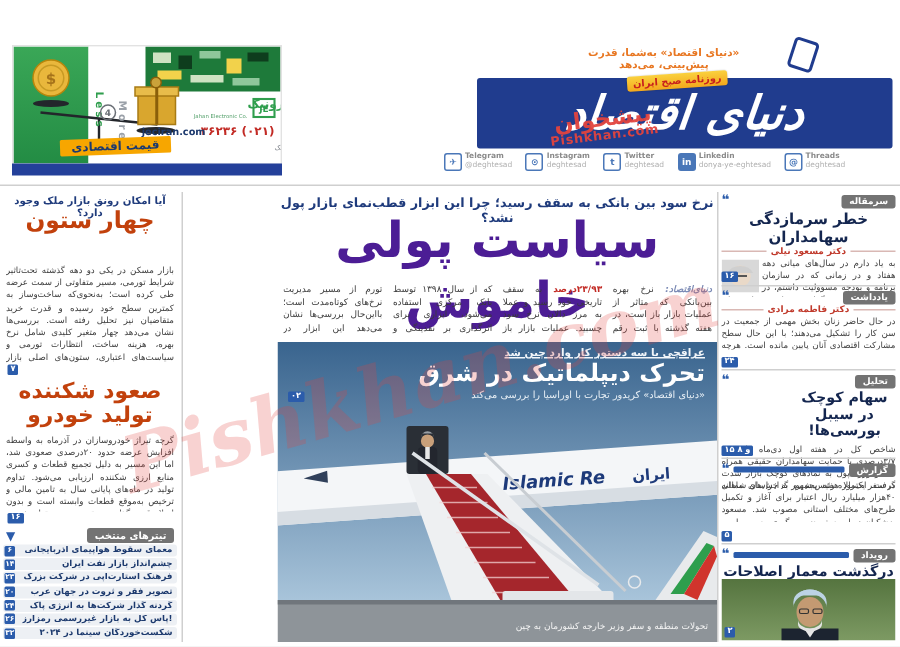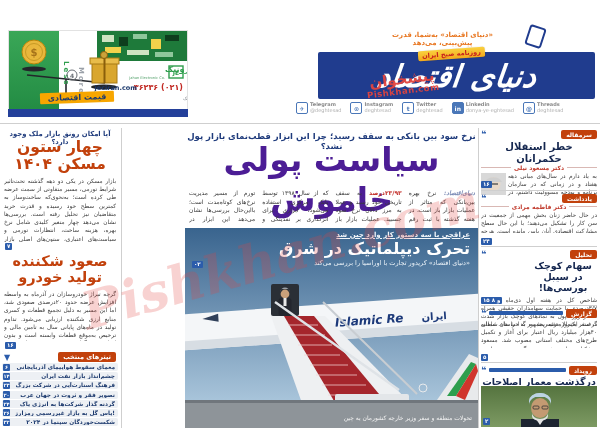--- a/index.html
+++ b/index.html
@@ -34,21 +34,21 @@
   .ad-ribbon{background:#f7a600;color:#1d3a6e;font-weight:bold;font-size:8px;text-align:center;
              transform:rotate(-2deg);padding:1px 6px;border-radius:1px;z-index:5;}
   .ad-strip{background:#24409a;}
   
   .kicker{color:#1f3b7c;font-weight:bold;}
   .huge{color:#4c1d95;font-weight:900;}
   .lead-cols{column-count:4;column-gap:7px;font-size:6px;line-height:1.45;color:#3a3a3a;}
   .sig{color:#7c8bb5;font-style:italic;font-weight:bold;}
   .red{color:#c22a24;font-weight:bold;}
   
-  .tag{background:#c2410c;color:#fff;font-size:6px;font-weight:bold;padding:1px 5px;border-radius:2px;}
+  .tag{background:#737373;color:#fff;font-size:6px;font-weight:bold;padding:1px 5px;border-radius:2px;}
   .quote{color:#2b5cab;font-size:9px;font-weight:bold;}
   .bluebar{background:#2b5cab;height:4px;border-radius:1px;flex:1;margin:0 3px;}
   .art-head{display:flex;flex-direction:row-reverse;align-items:center;justify-content:space-between;}
   .art-title{color:#14264f;font-weight:900;font-size:10px;line-height:1.15;margin:2px 0 0;}
   .byline{color:#c0392b;font-size:6px;font-weight:bold;display:flex;align-items:center;gap:3px;justify-content:center;}
   .byline:before,.byline:after{content:"";height:1px;background:#d9b8b4;flex:1;}
   .abody{font-size:5.8px;line-height:1.42;color:#3c3c3c;}
   .pbadge{background:#2b5cab;color:#fff;font-size:5.5px;font-weight:bold;padding:0 2px;border-radius:1px;line-height:7px;height:7px;}
   .lc-title{color:#c2410c;font-weight:900;font-size:15.5px;line-height:1.1;}
   .picks-head{display:flex;flex-direction:row-reverse;align-items:center;justify-content:space-between;}
@@ -249,21 +249,21 @@
     <div class="abs ph-sub fa" style="right:8px;top:31px;margin-left:12px;">«دنیای اقتصاد» کریدور تجارت با اوراسیا را بررسی می‌کند</div>
     <span class="abs pbadge" style="left:7px;top:33px;">۰۲</span>
     <div class="abs ph-cap fa" style="right:6px;top:186px;">تحولات منطقه و سفر وزیر خارجه کشورمان به چین</div>
   </div>
 
   <div class="abs" style="left:481px;top:129px;width:116px;height:59px;">
     <div class="art-head">
         <span class="tag">سرمقاله</span>
         <span class="quote">❝</span>
       </div>
-    <div class="art-title fa ctr">خطر استقلال حکمرانان</div>
+    <div class="art-title fa ctr">خطر سرمازدگی سهامداران</div>
     <div class="byline fa">
         <span>دکتر مسعود نیلی</span>
       </div>
     <div class="abody fa jus" style="margin-top:1px;height:26px;overflow:hidden;">
       <svg width="25" height="22" style="float:left;margin:1px 2px 0 0;">
         <rect width="25" height="22" fill="#d8d8d8"></rect>
         <circle cx="12.5" cy="11" r="7" fill="#e9d9c8"></circle>
         <path d="M4 9 a9 7 0 0 1 17 0" fill="#cfcfcf"></path>
         <line x1="8" y1="11" x2="17" y2="11" stroke="#555" stroke-width="1.4"></line>
       </svg>
@@ -333,21 +333,20 @@
         <rect x="52" y="20" width="6" height="3" rx="1" fill="none" stroke="#333" stroke-width=".8"></rect>
         <rect x="61" y="20" width="6" height="3" rx="1" fill="none" stroke="#333" stroke-width=".8"></rect>
       </svg>
       <span class="pbadge abs" style="left:2px;bottom:2px;">۲</span>
     </div>
   </div>
 
   <div class="abs kicker fa ctr" style="left:2px;top:130px;width:116px;font-size:6.8px;">آیا امکان رونق بازار ملک وجود دارد؟</div>
   <div class="abs lc-title fa ctr" style="left:2px;top:139px;width:116px;">
     <div>چهار ستون</div>
-    <div>مسکن ۱۴۰۴</div>
   </div>
   <div class="abs abody fa jus" style="left:4px;top:177px;width:112px;height:65px;overflow:hidden;">بازار مسکن در یکی دو دهه گذشته تحت‌تاثیر شرایط تورمی، مسیر متفاوتی از سمت عرضه طی کرده است؛ به‌نحوی‌که ساخت‌وساز به کمترین سطح خود رسیده و قدرت خرید متقاضیان نیز تحلیل رفته است. بررسی‌ها نشان می‌دهد چهار متغیر کلیدی شامل نرخ بهره، هزینه ساخت، انتظارات تورمی و سیاست‌های اعتباری، ستون‌های اصلی بازار مسکن ۱۴۰۴ خواهند بود و چشم‌انداز معاملات ملک به آنها گره خورده است.</div>
   <span class="abs pbadge" style="left:5px;top:243px;">۷</span>
 
   <div class="abs lc-title fa ctr" style="left:2px;top:254px;width:116px;font-size:14.5px;">
     <div>صعود شکننده</div>
     <div>تولید خودرو</div>
   </div>
   <div class="abs abody fa jus" style="left:4px;top:290px;width:112px;height:51px;overflow:hidden;">گرچه تیراژ خودروسازان در آذرماه به واسطه افزایش عرضه حدود ۲۰درصدی صعودی شد، اما این مسیر به دلیل تجمیع قطعات و کسری منابع ارزی شکننده ارزیابی می‌شود. تداوم تولید در ماه‌های پایانی سال به تامین مالی و ترخیص به‌موقع قطعات وابسته است و بدون اصلاح قیمت‌گذاری دستوری، صعود تولید خودرو پایدار نخواهد ماند.</div>
   <span class="abs pbadge" style="left:5px;top:342px;">۱۶</span>

